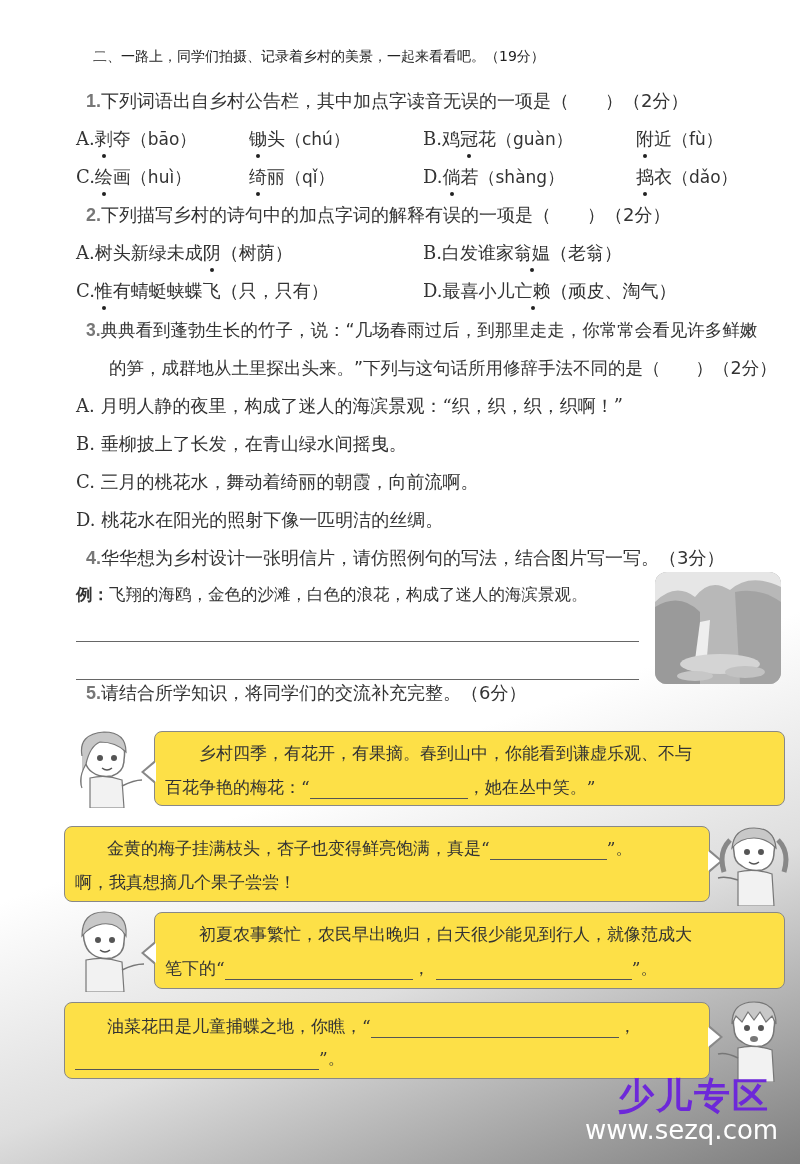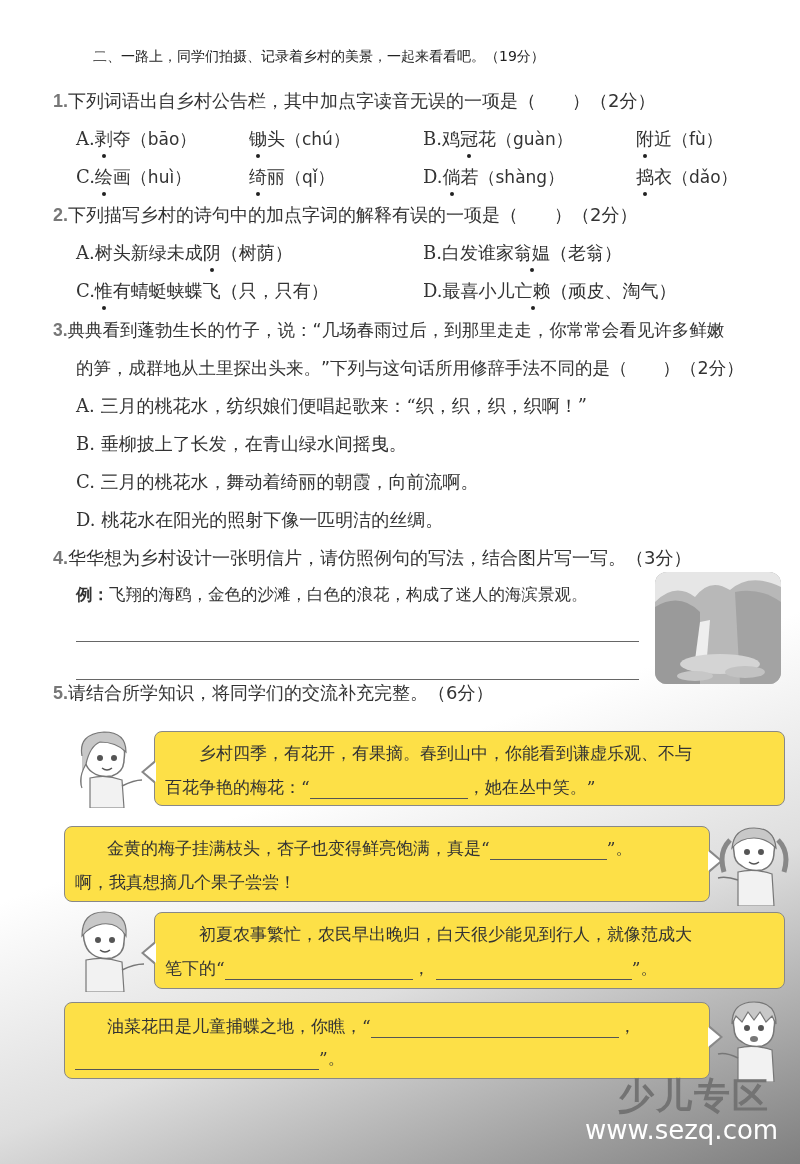--- a/index.html
+++ b/index.html
@@ -9,21 +9,21 @@
     font-family:"DejaVu Serif","Liberation Serif",serif;
     color:#2a2a2a;
   }
   .bg-fade {
     position:absolute; left:0; top:0; width:800px; height:1164px;
     background: linear-gradient(160deg, rgba(255,255,255,0) 62%, rgba(200,200,200,0.6) 78%, rgba(120,120,120,0.95) 100%);
     pointer-events:none;
   }
   .abs { position:absolute; white-space:nowrap; }
   .section-title { left:53px; top:48px; font-family:"DejaVu Sans","Liberation Sans",sans-serif; font-size:14px; color:#222;margin-left:40px; }
-  .q { font-size:18px; font-family:"DejaVu Sans","Liberation Sans",sans-serif; color:#333; }
+  .q { font-size:18px; font-family:"DejaVu Sans","Liberation Sans",sans-serif; color:#333;margin-left:33px; }
   .qnum { font-weight:bold; color:#777; font-family:"Liberation Sans",sans-serif; }
   .opt { font-size:18px; color:#333; }
   .dot { position:relative; display:inline-block; }
   .dot::after {
     content:""; position:absolute; left:50%; bottom:-7px; width:4px; height:4px;
     margin-left:-2px; border-radius:50%; background:#222;
   }
   .pinyin { font-family:"DejaVu Sans","Liberation Sans",sans-serif; font-size:17px; }
   .answer-line { position:absolute; height:0; border-top:1.5px solid #666; }
   .bubble {
@@ -35,21 +35,21 @@
     content:""; position:absolute; width:0; height:0;
   }
   .tail-left::before { left:-14px; top:28px; border-top:12px solid transparent; border-bottom:12px solid transparent; border-right:14px solid #888; }
   .tail-left::after { left:-11px; top:30px; border-top:10px solid transparent; border-bottom:10px solid transparent; border-right:12px solid #fff; }
   .tail-right::before { right:-14px; top:22px; border-top:12px solid transparent; border-bottom:12px solid transparent; border-left:14px solid #888; }
   .tail-right::after { right:-11px; top:24px; border-top:10px solid transparent; border-bottom:10px solid transparent; border-left:12px solid #fff; }
   .blank { display:inline-block; border-bottom:1.5px solid #555; height:18px; vertical-align:bottom; }
   .avatar { position:absolute; }
   .photo { position:absolute; left:655px; top:572px; width:126px; height:112px; border-radius:12px; overflow:hidden;
     background: radial-gradient(ellipse at 30% 60%, #e8e8e8 0 12%, transparent 30%), linear-gradient(180deg,#bdbdbd 0%,#a9a9a9 40%,#c8c8c8 70%,#9d9d9d 100%); }
-  .watermark-cn { position:absolute; left:618px; top:1072px; font-family:"DejaVu Sans","Liberation Sans",sans-serif; font-weight:bold; font-size:36px; color:#737373; letter-spacing:2px; }
+  .watermark-cn { position:absolute; left:618px; top:1072px; font-family:"DejaVu Sans","Liberation Sans",sans-serif; font-weight:bold; font-size:36px; color:#6d28d9; letter-spacing:2px; }
   .watermark-url { position:absolute; left:585px; top:1115px; font-family:"DejaVu Sans","Liberation Sans",sans-serif; font-size:26px; color:#ffffff; }
 </style>
 </head>
 <body>
 
 <div class="bg-fade"></div>
 
 <div class="abs section-title">二、一路上，同学们拍摄、记录着乡村的美景，一起来看看吧。（19分）</div>
 
 <div class="abs q" style="left:53px;top:89px;">
@@ -93,21 +93,21 @@
   <span>C.</span><span class="dot">惟</span><span>有蜻蜓蛱蝶飞</span><span>（只，只有）</span>
 </div>
 <div class="abs opt" style="left:423px;top:279px;">
   <span>D.</span><span>最喜小儿</span><span class="dot">亡赖</span><span>（顽皮、淘气）</span>
 </div>
 
 <div class="abs q" style="left:53px;top:318px;font-size:17.5px;">
   <span class="qnum">3.</span><span>典典看到蓬勃生长的竹子，说：“几场春雨过后，到那里走走，你常常会看见许多鲜嫩</span>
 </div>
 <div class="abs q" style="left:76px;top:356px;font-size:17.5px;">的笋，成群地从土里探出头来。”下列与这句话所用修辞手法不同的是（　　）（2分）</div>
-<div class="abs opt" style="left:76px;top:394px;">A. 三月的桃花水，纺织娘们便唱起歌来：“织，织，织，织啊！”</div>
+<div class="abs opt" style="left:76px;top:394px;">A. 月明人静的夜里，构成了迷人的海滨景观：“织，织，织，织啊！”</div>
 <div class="abs opt" style="left:76px;top:432px;">B. 垂柳披上了长发，在青山绿水间摇曳。</div>
 <div class="abs opt" style="left:76px;top:470px;">C. 三月的桃花水，舞动着绮丽的朝霞，向前流啊。</div>
 <div class="abs opt" style="left:76px;top:508px;">D. 桃花水在阳光的照射下像一匹明洁的丝绸。</div>
 
 <div class="abs q" style="left:53px;top:546px;">
   <span class="qnum">4.</span><span>华华想为乡村设计一张明信片，请仿照例句的写法，结合图片写一写。（3分）</span>
 </div>
 <div class="abs opt" style="left:76px;top:584px;font-size:16.5px;">
   <span style="font-weight:bold;font-family:'DejaVu Sans',sans-serif;">例：</span><span>飞翔的海鸥，金色的沙滩，白色的浪花，构成了迷人的海滨景观。</span>
 </div>

